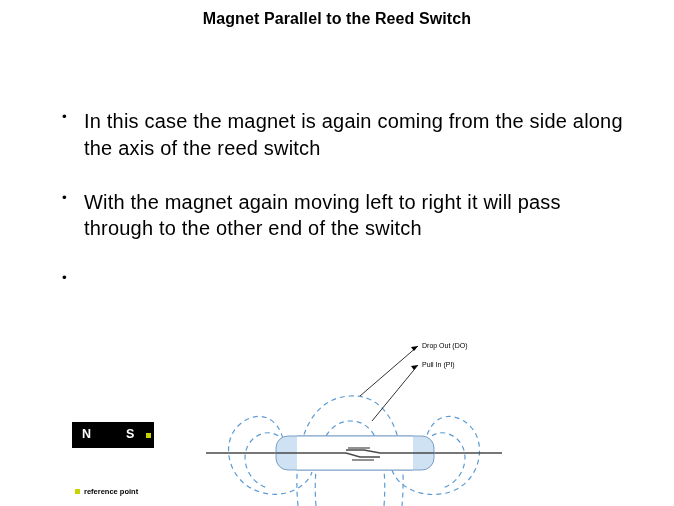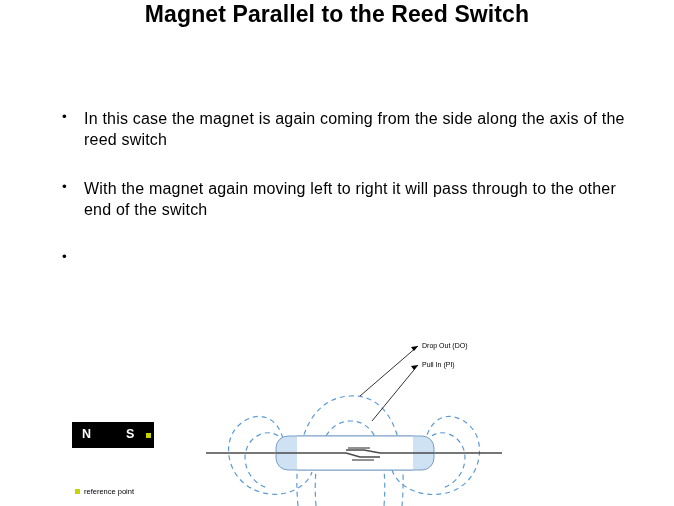--- a/index.html
+++ b/index.html
@@ -14,25 +14,25 @@
     overflow: hidden;
     position: relative;
   }
   .slide {
     position: relative;
     width: 674px;
     height: 506px;
   }
   .slide-title {
     position: absolute;
-    top: 1px;
+    top: 10px;
     left: 0;
     width: 674px;
     text-align: center;
-    font-size: 23px;
+    font-size: 16px;
     font-weight: bold;
     color: #000000;
     letter-spacing: 0.1px;
   }
   .bullets {
     position: absolute;
     top: 108px;
     left: 62px;
     width: 570px;
   }
@@ -42,21 +42,21 @@
     line-height: 1.34;
   }
   .bullet-marker {
     width: 22px;
     flex: 0 0 22px;
     font-size: 13.5px;
     color: #000000;
     line-height: 1.34;
   }
   .bullet-text {
-    font-size: 16px;
+    font-size: 20px;
     color: #000000;
     letter-spacing: 0.2px;
   }
   
   .figure {
     position: absolute;
     left: 60px;
     top: 322px;
     width: 560px;
     height: 184px;
@@ -98,20 +98,21 @@
   }
   .ref-swatch {
     width: 5px;
     height: 5px;
     background: #c8d400;
     margin-right: 4px;
   }
   .ref-label {
     font-size: 7.5px;
     color: #000000;
+    font-weight: bold;
   }
   .anno {
     position: absolute;
     font-size: 7px;
     color: #000000;
     white-space: nowrap;
   }
   .anno-do { left: 362px; top: 20px; }
   .anno-pi { left: 362px; top: 39px; }
 </style>

